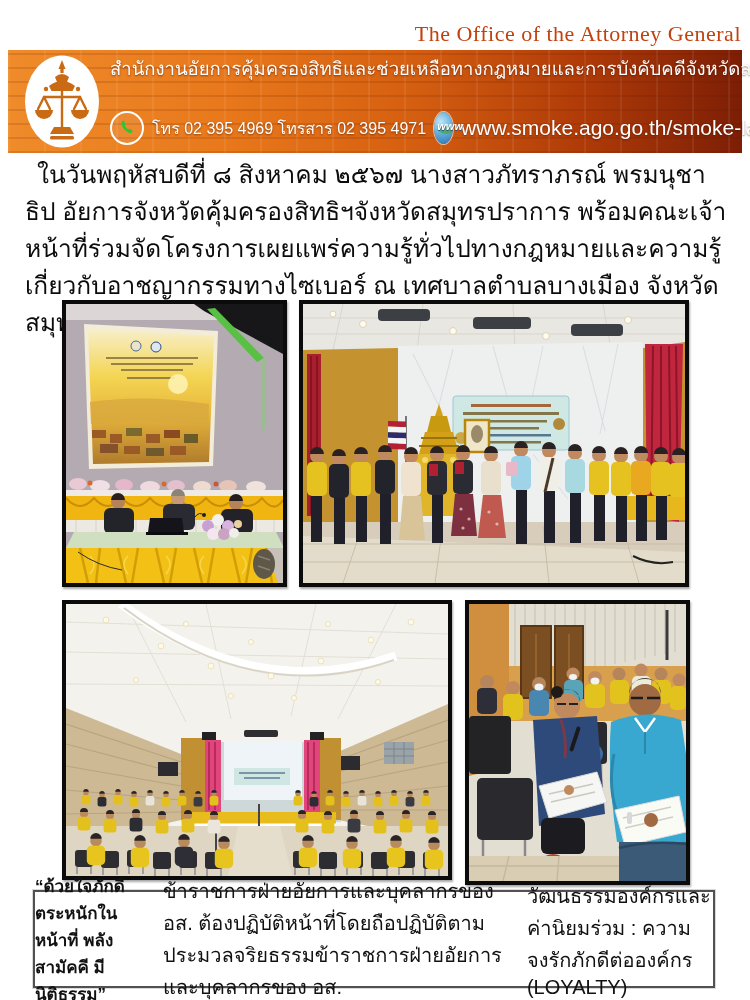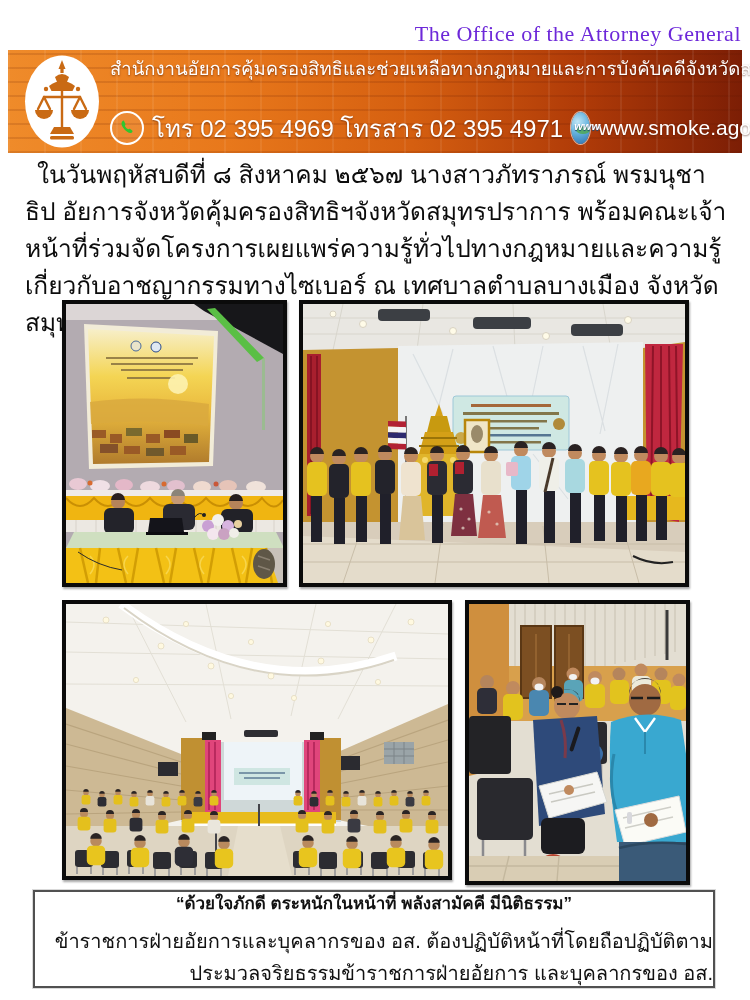--- a/index.html
+++ b/index.html
@@ -1,36 +1,36 @@
 <!DOCTYPE html>
 <html><head>
 <meta charset="utf-8">
 <style>
   html,body{margin:0;padding:0;background:#ffffff;}
   .page{position:relative;width:750px;height:1000px;background:#ffffff;overflow:hidden;
         font-family:"Liberation Sans",sans-serif;}
 
   
   .en-title{position:absolute;top:21px;right:9px;width:740px;text-align:right;
-            font-family:"Liberation Serif",serif;font-size:22px;color:#6d28d9;letter-spacing:.5px;}
+            font-family:"Liberation Serif",serif;font-size:22px;color:#c2410c;letter-spacing:.5px;}
 
   
   .banner{position:absolute;left:8px;top:50px;width:734px;height:103px;
           background:
             repeating-linear-gradient(90deg, rgba(255,255,255,.07) 0 2px, rgba(255,255,255,0) 2px 36px),
             repeating-linear-gradient(0deg, rgba(90,20,0,.14) 0 2px, rgba(90,20,0,0) 2px 14px),
             linear-gradient(90deg,#ef8b2a 0%,#e8781b 30%,#d55f10 55%,#b03b08 78%,#7c1e05 100%);
           color:#fff;}
   .emblem-wrap{position:absolute;left:16px;top:5px;width:76px;height:93px;}
   .banner-text{position:absolute;left:102px;top:7px;width:626px;}
   .banner-line{font-size:18.5px;line-height:24px;white-space:nowrap;text-shadow:0 1px 2px rgba(60,15,0,.55);}
   .banner-row3{position:absolute;left:102px;top:58px;width:626px;height:40px;display:flex;align-items:center;gap:8px;}
   .phone-icon{width:30px;height:30px;border:2px solid #fff;border-radius:50%;flex:0 0 auto;
               display:flex;align-items:center;justify-content:center;background:rgba(255,255,255,.08);}
-  .phone-text{font-size:24px;white-space:nowrap;text-shadow:0 1px 2px rgba(60,15,0,.55);}
+  .phone-text{font-size:16px;white-space:nowrap;text-shadow:0 1px 2px rgba(60,15,0,.55);}
   .globe-icon{width:19px;height:32px;border-radius:50%;flex:0 0 auto;position:relative;
               background:radial-gradient(circle at 35% 30%,#bfe6f6 0%,#64b1dd 45%,#2d6fae 100%);
               box-shadow:0 0 0 1px rgba(255,255,255,.6);}
   .globe-icon::after{content:"";position:absolute;left:5px;top:14px;width:14px;height:8px;border-radius:50%;
               background:#4ea84e;opacity:.8;}
   .globe-label{position:absolute;left:0;top:8px;width:32px;text-align:center;font-size:11px;font-weight:bold;
               font-style:italic;color:#fff;text-shadow:0 1px 1px #1a4a7a;z-index:2;}
   .site-text{font-size:21px;white-space:nowrap;text-shadow:0 1px 2px rgba(60,15,0,.55);}
 
   
@@ -40,22 +40,22 @@
   
   .photo{position:absolute;border:4px solid #0b0b0b;background:#ddd;box-shadow:1px 2px 2px rgba(0,0,0,.35);}
   .photo svg{display:block;}
   .photo1{left:62px;top:300px;width:217px;height:279px;}
   .photo2{left:299px;top:300px;width:382px;height:279px;}
   .photo3{left:62px;top:600px;width:382px;height:272px;}
   .photo4{left:465px;top:600px;width:217px;height:277px;}
 
   
   .footer-box{position:absolute;left:33px;top:890px;width:678px;height:94px;border:2px solid #515151;
-              background:#fff;display:flex;flex-direction:column;align-items:center;justify-content:center;
-              gap:9px;box-shadow:0 0 0 1px #d9d9d9;text-align:right;}
+              background:#fff;display:flex;flex-direction:row;align-items:center;justify-content:center;
+              gap:9px;box-shadow:0 0 0 1px #d9d9d9;}
   .footer-motto{font-size:17px;font-weight:bold;color:#111;}
   .footer-line{font-size:20px;color:#111;}
 </style>
 </head>
 <body>
 
 <div class="page">
 
   <div class="en-title">The Office of the Attorney General</div>
 
@@ -613,15 +613,16 @@
         <path d="M150 244 q30 -8 67 -4" stroke="#2c4860" stroke-width="2.5" fill="none"></path>
       </g>
       <rect x="0" y="252" width="150" height="25" fill="#d9cdb4"></rect>
       <path d="M0 262 h150 M40 252 l-6 25 M90 252 l-2 25" stroke="#c4b89e" stroke-width="1.4"></path>
     </svg>
   </div>
 
   <div class="footer-box">
     <div class="footer-motto">“ด้วยใจภักดี ตระหนักในหน้าที่ พลังสามัคคี มีนิติธรรม”</div>
     <div class="footer-line">ข้าราชการฝ่ายอัยการและบุคลากรของ อส. ต้องปฏิบัติหน้าที่โดยถือปฏิบัติตามประมวลจริยธรรมข้าราชการฝ่ายอัยการ และบุคลากรของ อส.</div>
+    <div class="footer-line">วัฒนธรรมองค์กรและค่านิยมร่วม : ความจงรักภักดีต่อองค์กร (LOYALTY)</div>
   </div>
 
 </div>
 
 </body></html>

